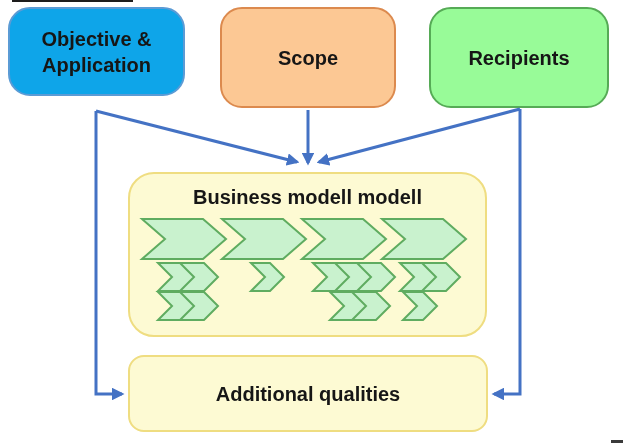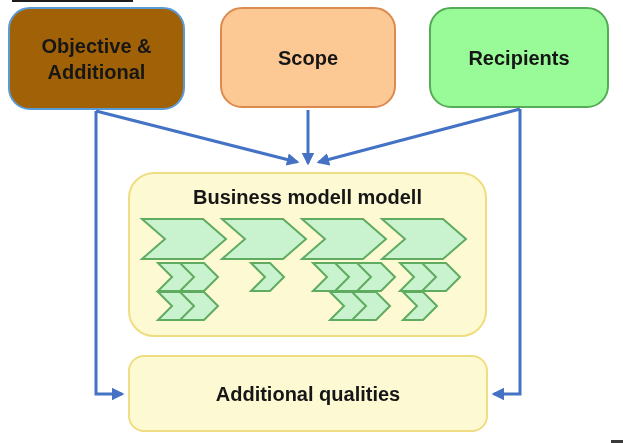--- a/index.html
+++ b/index.html
@@ -5,21 +5,21 @@
   html,body{margin:0;padding:0;background:#ffffff;}
   #canvas{
     position:relative;width:623px;height:443px;background:#ffffff;overflow:hidden;
     font-family:"Liberation Sans",sans-serif;
   }
   .node{
     position:absolute;display:flex;align-items:center;justify-content:center;
     text-align:center;font-weight:700;color:#161616;box-sizing:border-box;
   }
   .node .lbl{display:block;line-height:26px;font-size:20px;}
-  #node-objective{left:8px;top:7px;width:177px;height:103px;background:#a16207;border:2.5px solid #5B9BD5;border-radius:22px;}
+  #node-objective{left:8px;top:7px;width:177px;height:89px;background:#0ea5e9;border:2.5px solid #5B9BD5;border-radius:22px;}
   #node-scope{left:220px;top:7px;width:176px;height:101px;background:#FCC894;border:2.5px solid #DC8A4E;border-radius:22px;}
   #node-recipients{left:429px;top:7px;width:180px;height:101px;background:#98FB98;border:2.5px solid #56AB56;border-radius:22px;}
   #node-process{left:128px;top:172px;width:359px;height:165px;background:#FDFAD3;border:2.5px solid #EFDD81;border-radius:26px;
     align-items:flex-start;padding-top:10px;}
   #node-qualities{left:128px;top:355px;width:360px;height:77px;background:#FDFAD3;border:2.5px solid #EFDD81;border-radius:16px;}
   #overlay{position:absolute;left:0;top:0;width:623px;height:443px;pointer-events:none;}
   .artifact{position:absolute;background:#1d1d1d;}
   #artifact-top{left:12px;top:0;width:121px;height:2px;}
   #artifact-br{left:611px;top:440px;width:12px;height:3px;background:#3a3a3a;}
 </style>
@@ -27,21 +27,21 @@
 <body>
 
 <div id="canvas">
 
   <div class="artifact" id="artifact-top"></div>
   <div class="artifact" id="artifact-br"></div>
 
   <div class="node" id="node-objective">
     <span>
       <span class="lbl">Objective &amp;</span>
-      <span class="lbl">Additional</span>
+      <span class="lbl">Application</span>
     </span>
   </div>
 
   <div class="node" id="node-scope">
     <span class="lbl">Scope</span>
   </div>
 
   <div class="node" id="node-recipients">
     <span class="lbl">Recipients</span>
   </div>

